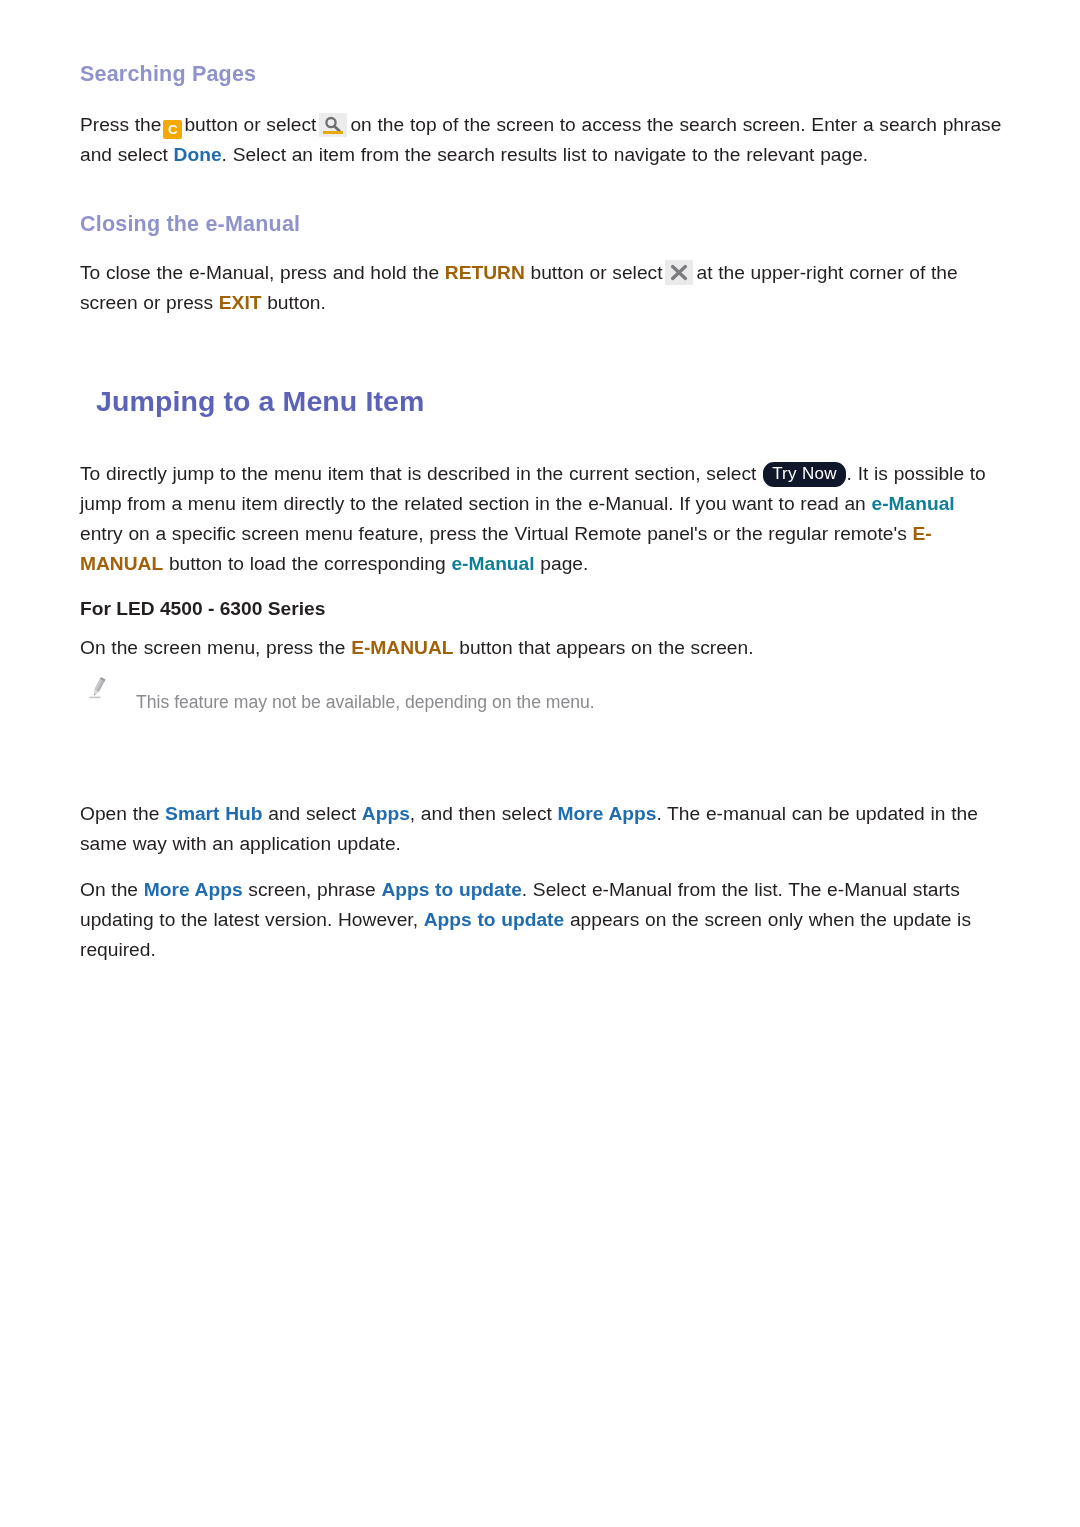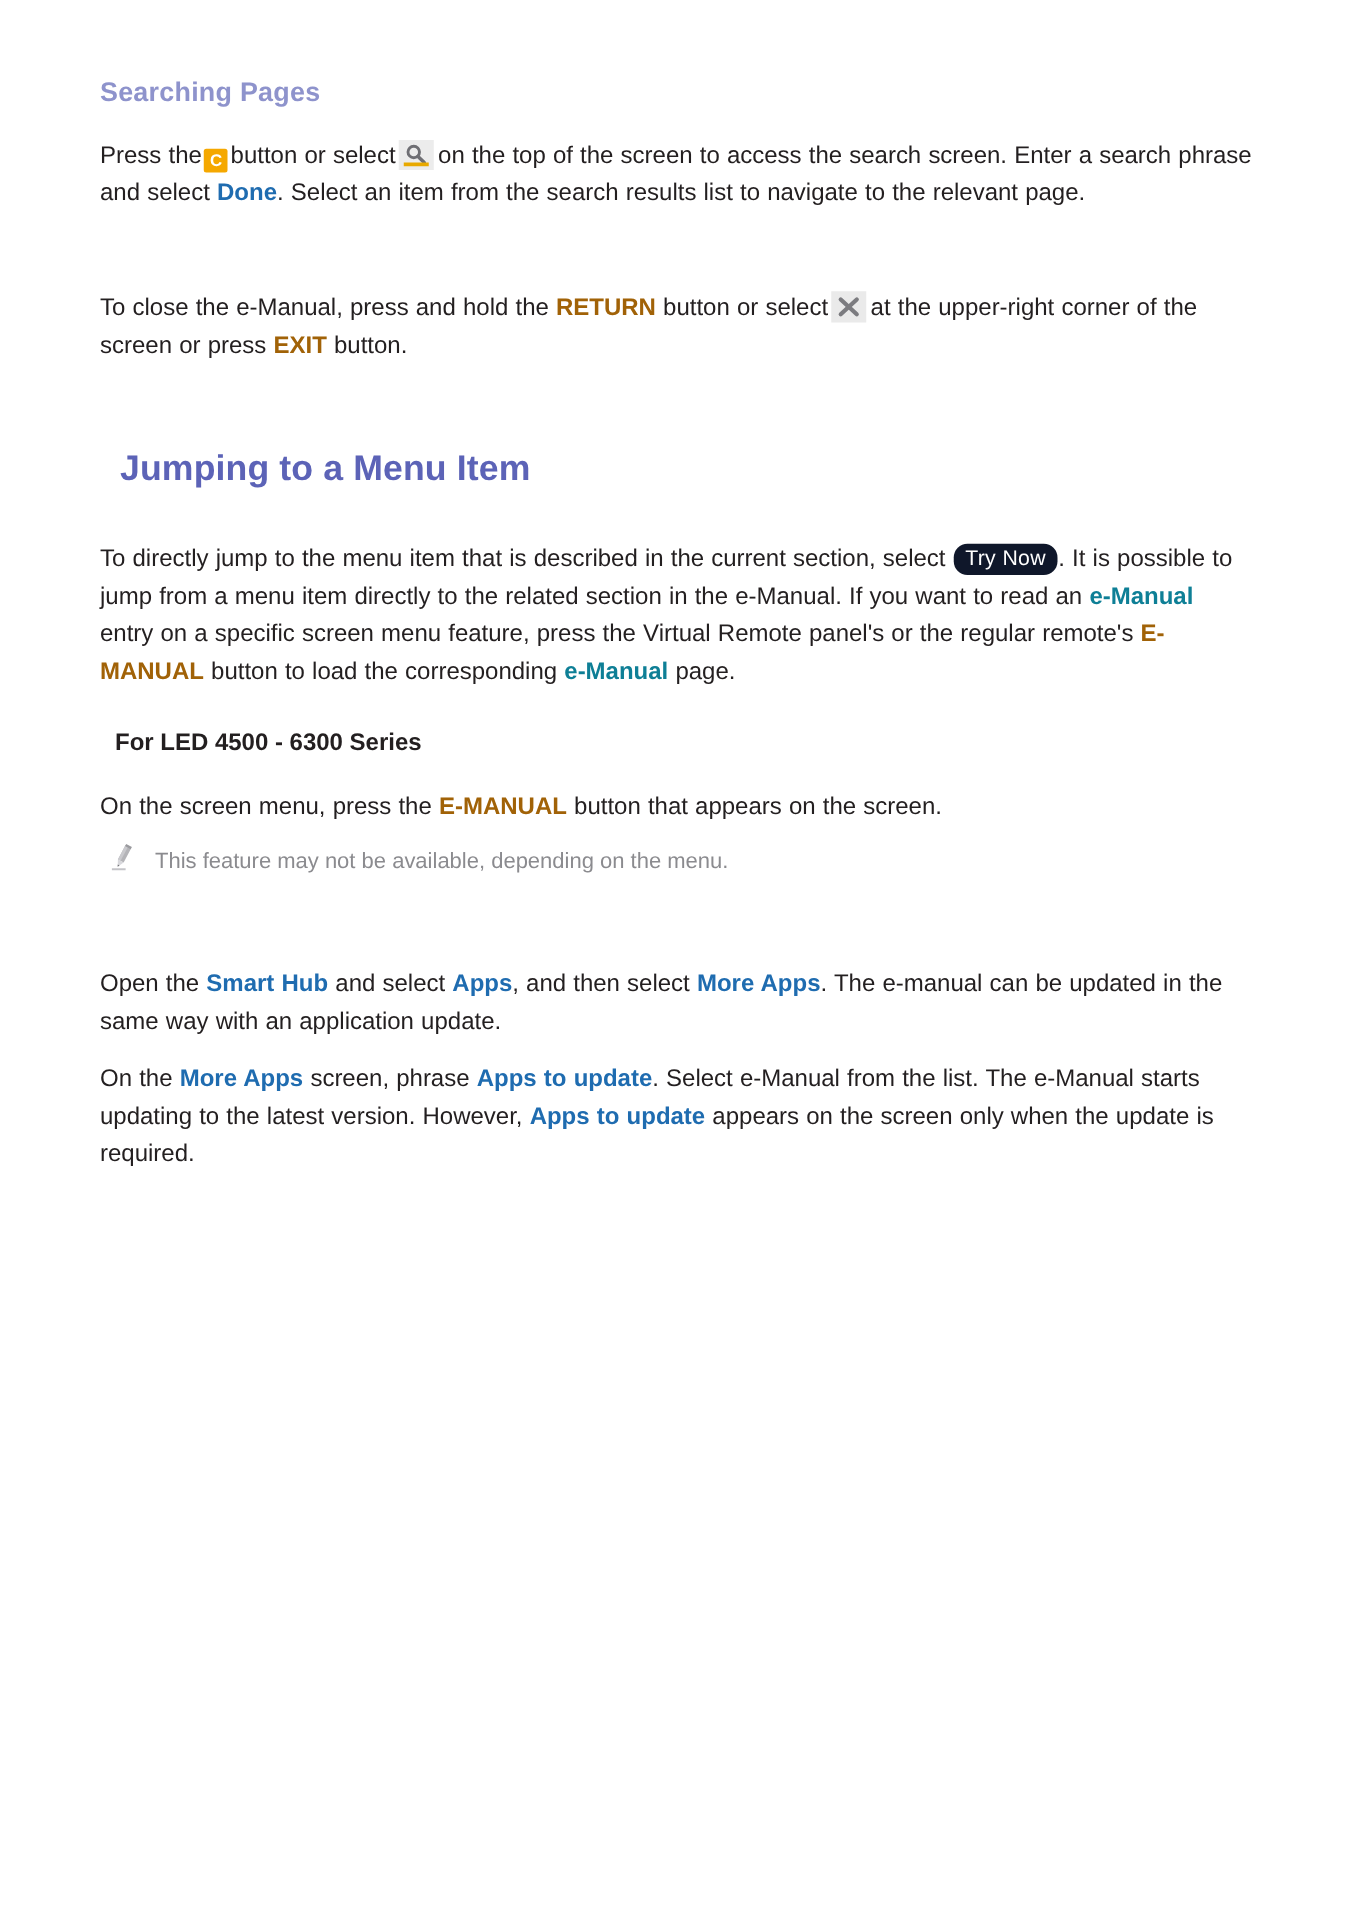--- a/index.html
+++ b/index.html
@@ -80,41 +80,41 @@
     color: #1f6cb0;
     font-weight: bold;
   }
 
   
   .subhead-bold {
     font-size: 19.2px;
     font-weight: bold;
     color: #231f20;
     line-height: 28px;
-    margin: 12px;
+    margin: 0;
   }
 
   
   .note-row {
     display: flex;
     align-items: flex-start;
     gap: 12px;
     padding-left: 8px;
   }
   .pencil-icon {
     flex: 0 0 auto;
     width: 20px;
     height: 22px;
     margin-top: 4px;
   }
   .note-text {
     font-size: 17.6px;
     line-height: 26px;
     color: #8b8b8f;
-    margin: 4px;
+    margin: 16px;
   }
 
   
   .chip-c {
     display: inline-block;
     width: 19px;
     height: 19px;
     line-height: 19px;
     text-align: center;
     background: #f5a800;
@@ -184,20 +184,21 @@
 
   <div class="sp-h2-para"></div>
 
   <p class="para"><span>Press the</span><span class="chip-c">C</span><span>button or select</span><span class="chip-search"><svg class="glass" width="18" height="17" viewBox="0 0 18 17">
             <circle cx="7" cy="6.6" r="4.6" fill="none" stroke="#6f6f74" stroke-width="2.3"></circle>
             <line x1="10.4" y1="10.2" x2="15.4" y2="15" stroke="#6f6f74" stroke-width="2.8" stroke-linecap="round"></line>
           </svg><span class="bar"></span></span><span>on the top of the screen to access the search screen. Enter a search phrase and select</span> <span class="lnk-blue">Done</span><span>. Select an item from the search results list to navigate to the relevant page.</span></p>
 
   <div class="sp-para-h2"></div>
 
+  <h2 class="h2">Closing the e-Manual</h2>
 
   <div class="sp-h2-para2"></div>
 
   <p class="para"><span>To close the e-Manual, press and hold the</span> <span class="lnk-teal">RETURN</span> <span>button or select</span><span class="chip-x"><svg width="18" height="17" viewBox="0 0 18 17">
             <line x1="2.6" y1="2.6" x2="15.4" y2="14.4" stroke="#7c7c80" stroke-width="3.4" stroke-linecap="round"></line>
             <line x1="15.4" y1="2.6" x2="2.6" y2="14.4" stroke="#7c7c80" stroke-width="3.4" stroke-linecap="round"></line>
           </svg></span><span>at the upper-right corner of the screen or press</span> <span class="lnk-teal">EXIT</span> <span>button.</span></p>
 
   <div class="sp-block-h1"></div>
 

